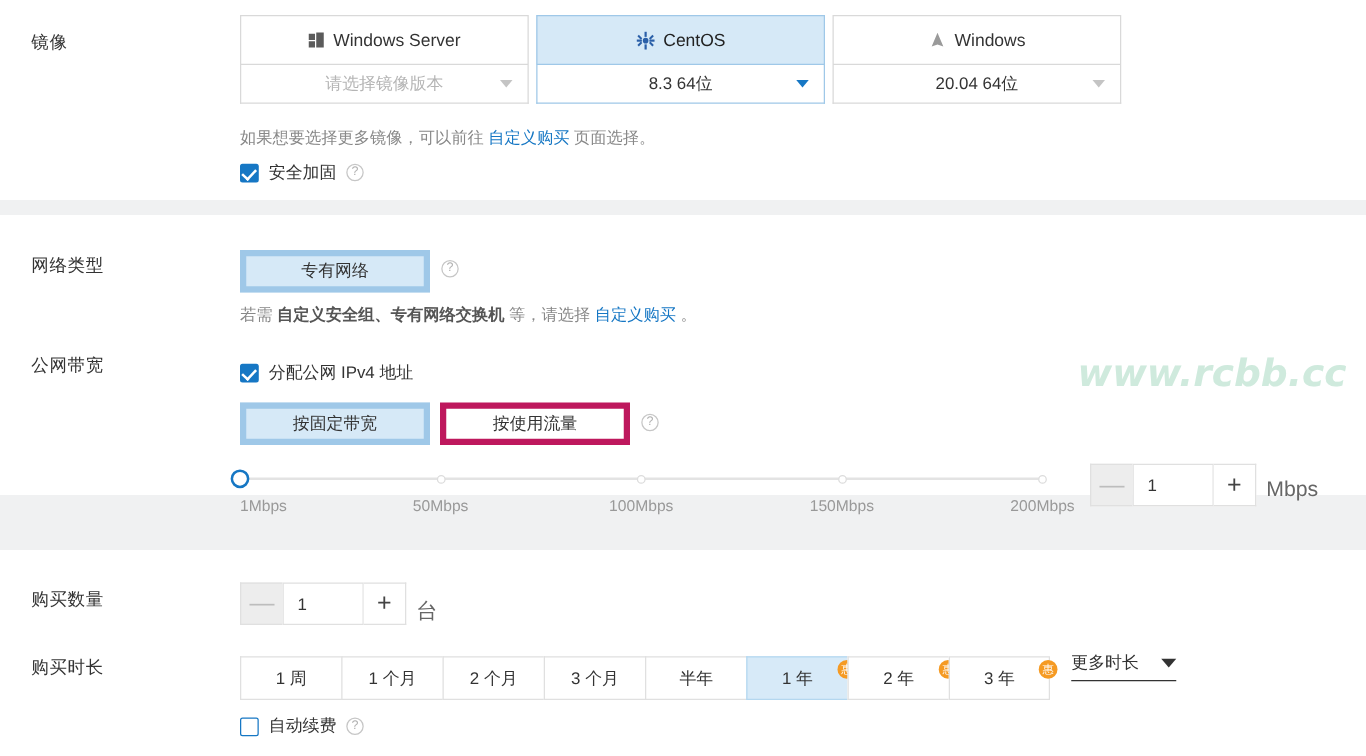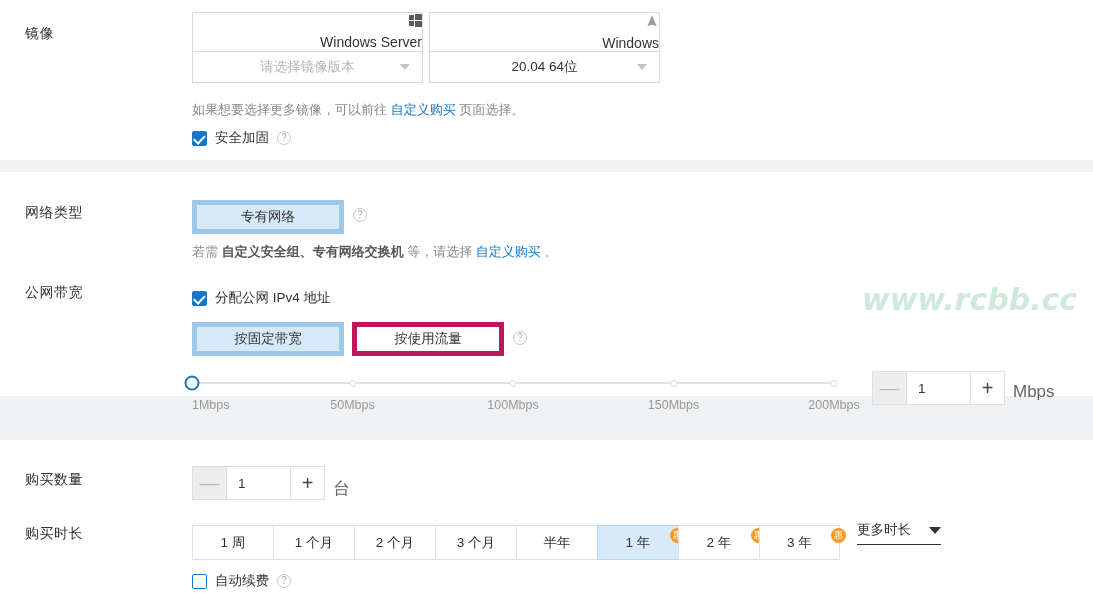--- a/index.html
+++ b/index.html
@@ -24,22 +24,22 @@
     letter-spacing: 0.5px;
     white-space: nowrap;
   }
 
   
   .os-cards { position: absolute; left: 192px; top: 12px; display: flex; gap: 0; }
   .os-card { width: 231px; margin-right: 6px; }
   .os-card:last-child { margin-right: 0; }
   .os-head {
     height: 40px; border: 1px solid #d9d9d9; background: #fff;
-    display: flex; align-items: flex-end; justify-content: center;
-    font-size: 14px; color: #333; gap: 7px; flex-direction: column;
+    display: flex; align-items: center; justify-content: center;
+    font-size: 14px; color: #333; gap: 7px;
   }
   .os-card.selected .os-head { background: #d6e9f7; border-color: #9fc8e8; color: #222; }
   .os-sel {
     height: 31px; border: 1px solid #d9d9d9; border-top: none; background: #fff;
     display: flex; align-items: center; justify-content: center;
     position: relative; font-size: 13.5px; color: #333;
   }
   .os-card.selected .os-sel { border-color: #9fc8e8; }
   .os-sel.placeholder { color: #b5b5b5; align-items: center; }
   .caret {
@@ -179,20 +179,42 @@
               <i></i>
             </span>
           <span>Windows Server</span>
         </div>
         <div class="os-sel placeholder">
           <span>请选择镜像版本</span>
           <span class="caret"></span>
         </div>
       </div>
 
+      <div class="os-card selected">
+        <div class="os-head">
+          <svg width="15" height="15" viewBox="0 0 24 24">
+            <g fill="#2a5fa8">
+              <rect x="10.6" y="0.6" width="2.8" height="6.6"></rect>
+              <rect x="10.6" y="16.8" width="2.8" height="6.6"></rect>
+              <rect x="0.6" y="10.6" width="6.6" height="2.8"></rect>
+              <rect x="16.8" y="10.6" width="6.6" height="2.8"></rect>
+              <rect x="3.3" y="4.6" width="2.6" height="6.2" transform="rotate(-45 4.6 7.7)"></rect>
+              <rect x="18.1" y="4.6" width="2.6" height="6.2" transform="rotate(45 19.4 7.7)"></rect>
+              <rect x="3.3" y="13.2" width="2.6" height="6.2" transform="rotate(45 4.6 16.3)"></rect>
+              <rect x="18.1" y="13.2" width="2.6" height="6.2" transform="rotate(-45 19.4 16.3)"></rect>
+              <circle cx="12" cy="12" r="3.6"></circle>
+            </g>
+          </svg>
+          <span>CentOS</span>
+        </div>
+        <div class="os-sel">
+          <span>8.3 64位</span>
+          <span class="caret blue"></span>
+        </div>
+      </div>
 
       <div class="os-card">
         <div class="os-head">
           <svg width="14" height="14" viewBox="0 0 24 24">
             <path d="M12 2 L20 21 L12 18 L4 21 Z" fill="#9a9a9a"></path>
           </svg>
           <span>Windows</span>
         </div>
         <div class="os-sel">
           <span>20.04 64位</span>

